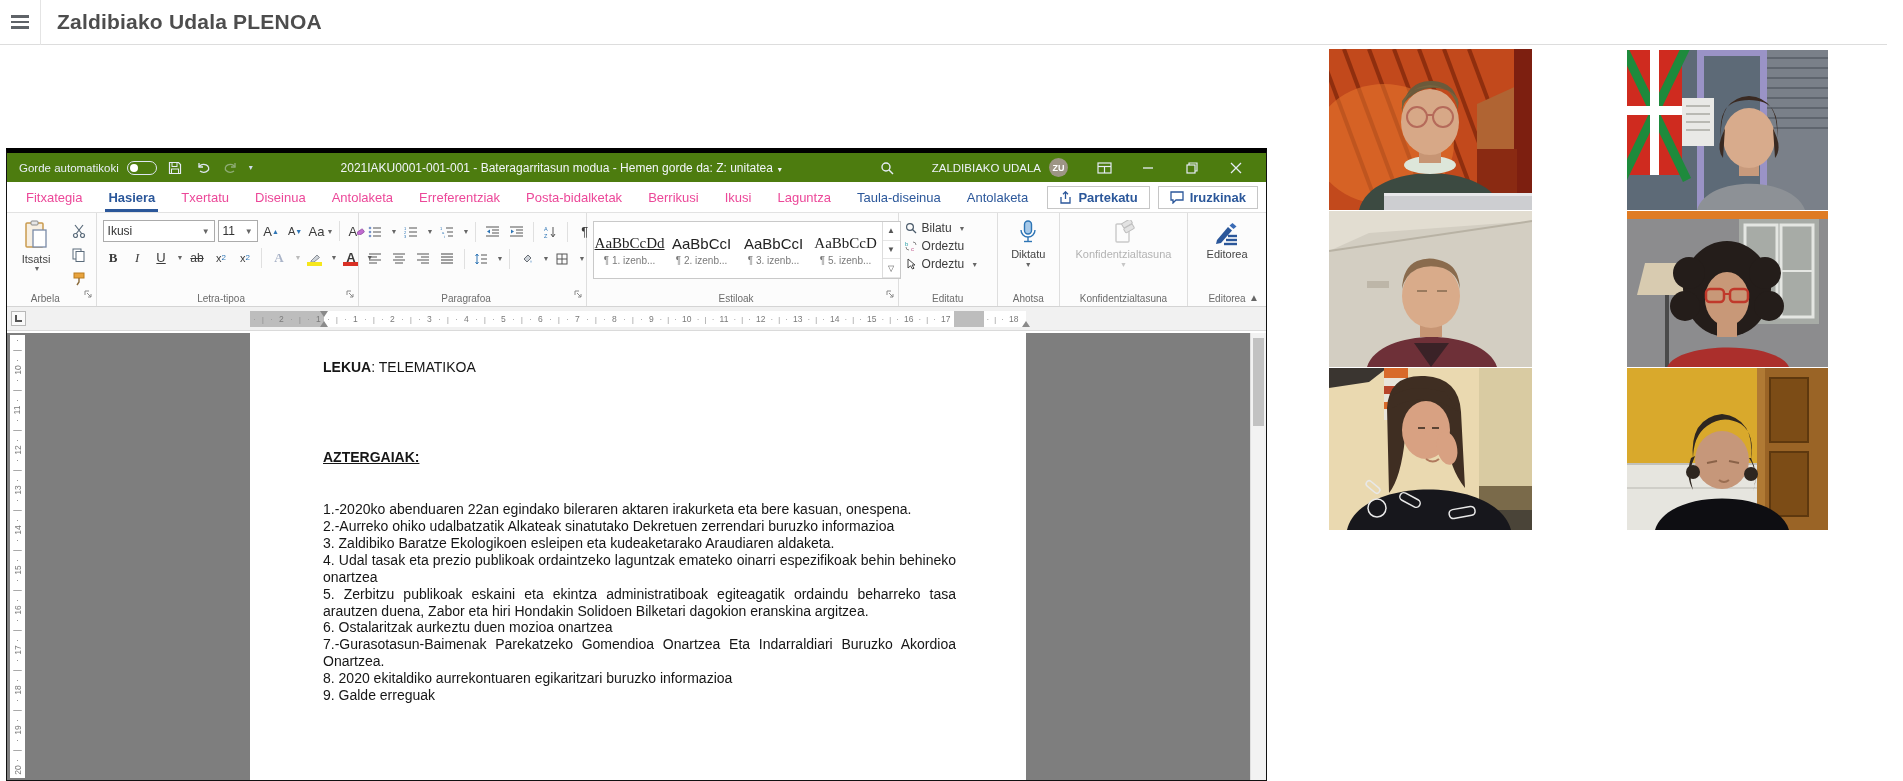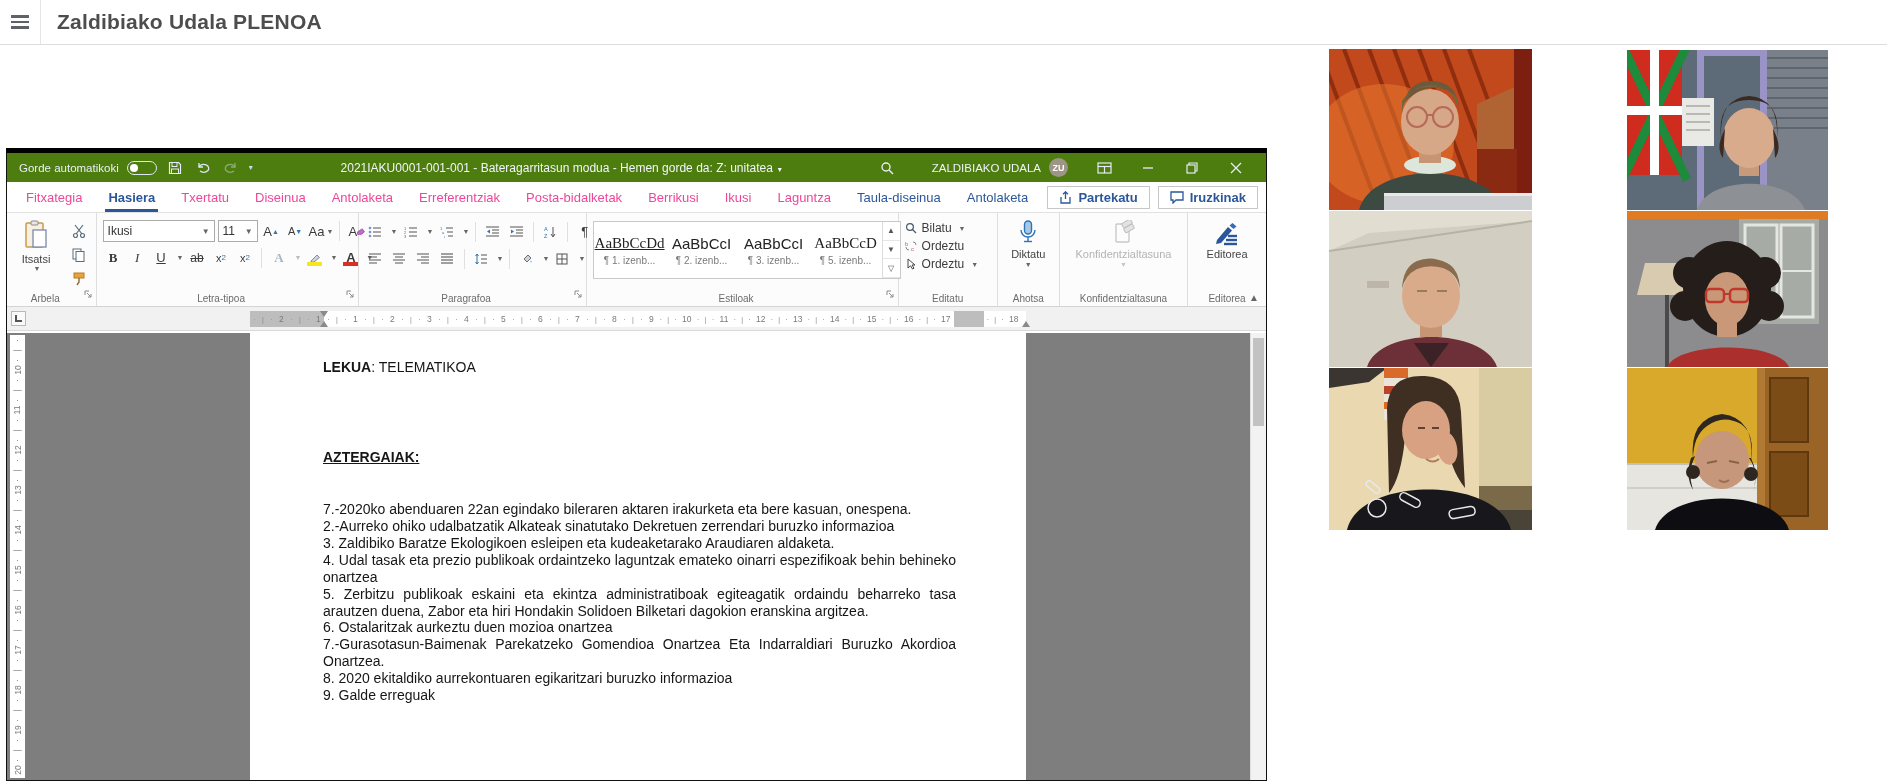--- a/index.html
+++ b/index.html
@@ -785,21 +785,21 @@
             <span class="dot">·</span>
             <span class="num">20</span>
           </span>
           <span class="vcm">
             <span class="dot">·</span>
           </span>
         </div>
       <div class="page">
         <p class="lekua-line"><span class="lekua-label">LEKUA</span><span>: TELEMATIKOA</span></p>
         <p class="agenda-heading">AZTERGAIAK:</p>
-        <p class="agenda-item">7.-2020ko abenduaren 22an  egindako bileraren aktaren irakurketa eta bere kasuan, onespena.</p>
+        <p class="agenda-item">1.-2020ko abenduaren 22an  egindako bileraren aktaren irakurketa eta bere kasuan, onespena.</p>
         <p class="agenda-item">2.-Aurreko ohiko udalbatzatik Alkateak sinatutako Dekretuen zerrendari buruzko informazioa</p>
         <p class="agenda-item">3. Zaldibiko  Baratze Ekologikoen esleipen eta kudeaketarako Araudiaren aldaketa.</p>
         <p class="agenda-item">4. Udal tasak eta prezio publikoak ordaintzeko laguntzak emateko oinarri espezifikoak behin behineko onartzea</p>
         <p class="agenda-item">5. Zerbitzu publikoak eskaini eta ekintza administratiboak egiteagatik ordaindu beharreko tasa arautzen duena, Zabor eta hiri Hondakin Solidoen Bilketari dagokion eranskina argitzea.</p>
         <p class="agenda-item">6. Ostalaritzak aurkeztu duen mozioa onartzea</p>
         <p class="agenda-item">7.-Gurasotasun-Baimenak Parekatzeko Gomendioa Onartzea Eta Indarraldiari Buruzko Akordioa Onartzea.</p>
         <p class="agenda-item">8. 2020 ekitaldiko aurrekontuaren egikaritzari buruzko informazioa</p>
         <p class="agenda-item">9. Galde erreguak</p>
       </div>
       <div class="w-scrollbar">

